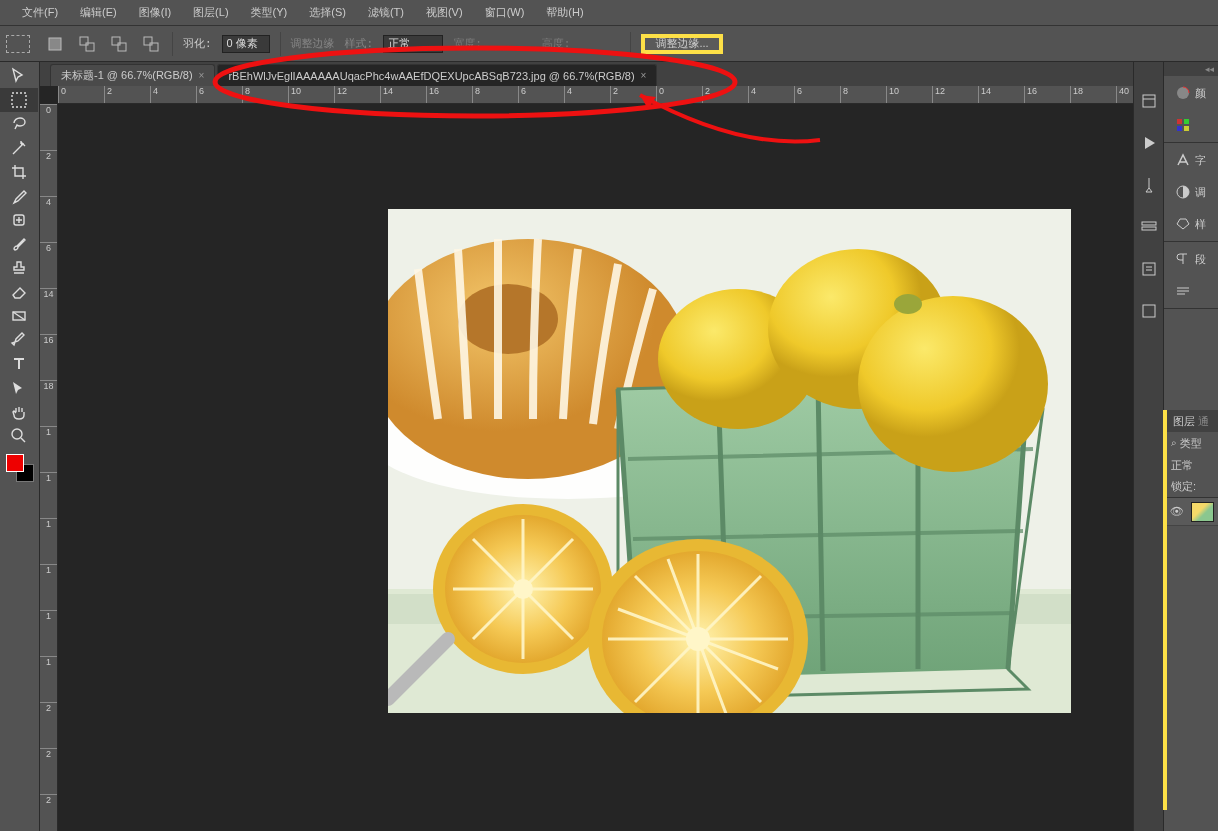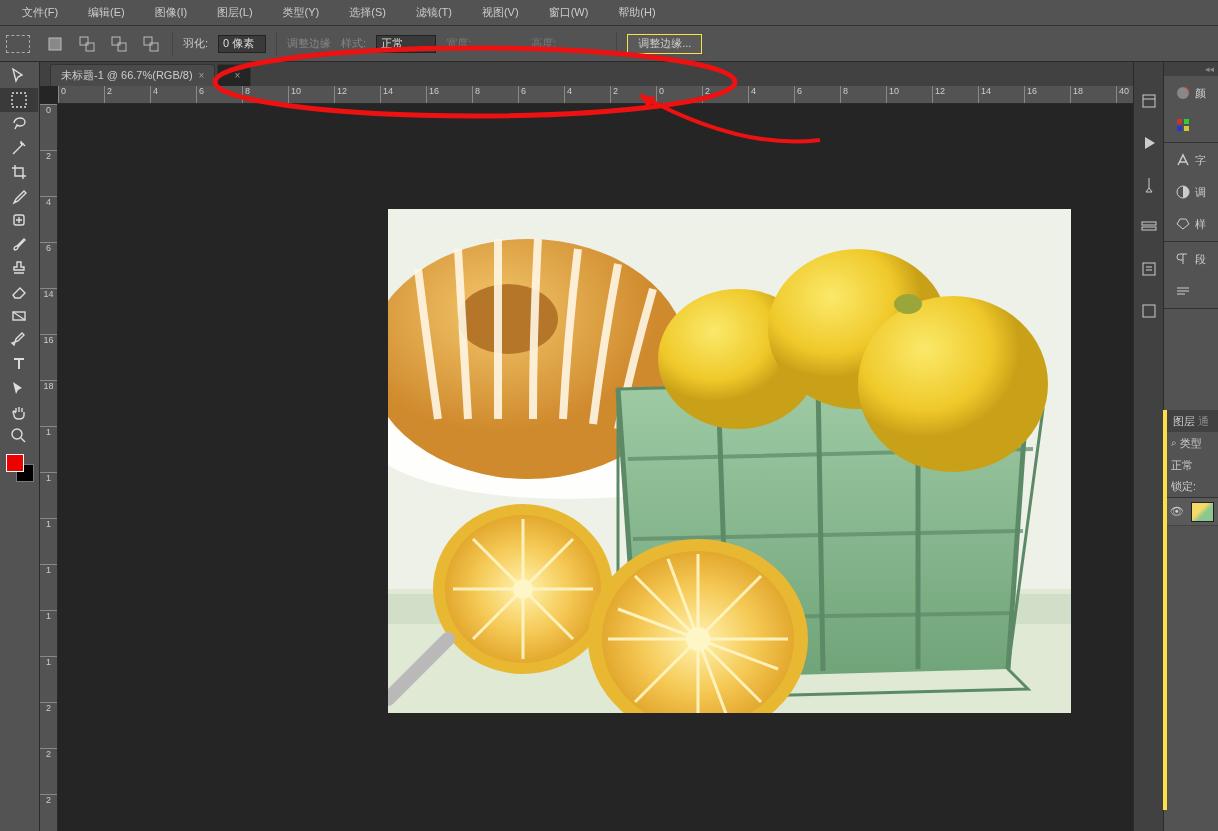--- a/index.html
+++ b/index.html
@@ -1,31 +1,31 @@
 <!DOCTYPE html>
 <html><head>
 <meta charset="utf-8">
 <style>
 * { margin: 0; padding: 0; box-sizing: border-box; font-family: "Microsoft YaHei", sans-serif; font-size: 11px; color: #ccc; }
 body { width: 1218px; height: 831px; background: #535353; overflow: hidden; position: relative; }
 
 
-.menubar { height: 26px; background: #535353; display: flex; align-items: center; padding-left: 14px; gap: 14px; border-bottom: 1px solid #333; }
+.menubar { height: 26px; background: #535353; display: flex; align-items: center; padding-left: 14px; gap: 6px; border-bottom: 1px solid #333; }
 .menubar .item { padding: 3px 8px; cursor: default; }
 
 
 .optbar { height: 36px; background: #535353; display: flex; align-items: center; padding-left: 6px; gap: 10px; border-bottom: 1px solid #2a2a2a; }
 .optbar .tool-preview { width: 24px; height: 18px; border: 1px dashed #aaa; margin-right: 4px; }
 .optbar .iconbtn { width: 22px; height: 22px; display: flex; align-items: center; justify-content: center; }
 .optbar .iconbtn svg { width: 16px; height: 16px; stroke: #bbb; fill: none; }
 .optbar .sep { width: 1px; height: 24px; background: #444; }
-.optbar .label { color: #ccc; }
+.optbar .label { color: #ccc; font-family: Liberation Mono, monospace; }
 .optbar .num-input { width: 48px; height: 18px; background: #3a3a3a; border: 1px solid #222; color: #ddd; padding: 0 4px; }
 .optbar .sel { width: 60px; height: 18px; background: #3a3a3a; border: 1px solid #222; color: #ddd; display: flex; align-items: center; padding: 0 4px; }
-.optbar .btn { height: 20px; padding: 0 10px; background: #5a5a5a; border: 1px solid #fde047; color: #ccc; display: flex; align-items: center; }
+.optbar .btn { height: 20px; padding: 0 10px; background: #5a5a5a; border: 4px solid #fde047; color: #ccc; display: flex; align-items: center; }
 
 
 .workspace { position: absolute; top: 62px; left: 0; right: 0; bottom: 0; display: flex; }
 
 
 .toolbox { width: 40px; background: #535353; border-right: 1px solid #2a2a2a; display: flex; flex-direction: column; padding-top: 2px; }
 .toolbox .slot { width: 38px; height: 24px; display: flex; align-items: center; justify-content: center; position: relative; }
 .toolbox .slot.active { background: #3a3a3a; }
 .toolbox .slot svg { width: 18px; height: 18px; stroke: #ddd; fill: none; stroke-width: 1.4; }
 .toolbox .swatches { width: 28px; height: 28px; position: relative; margin: 6px auto; }
@@ -218,20 +218,21 @@
     </div>
   </div>
 
   <div class="docarea">
     <div class="tabstrip">
       <div class="tab">
           <span>未标题-1 @ 66.7%(RGB/8)</span>
           <span class="close">×</span>
         </div>
       <div class="tab active">
+          <span>rBEhWlJvEglIAAAAAAUqacPhc4wAAEfDQEXUpcABSqB723.jpg @ 66.7%(RGB/8)</span>
           <span class="close">×</span>
         </div>
     </div>
     <div class="ruler-h" id="rulerH">
         <div class="tick" style="left: 0px;">0</div>
         <div class="tick" style="left: 46px;">2</div>
         <div class="tick" style="left: 92px;">4</div>
         <div class="tick" style="left: 138px;">6</div>
         <div class="tick" style="left: 184px;">8</div>
         <div class="tick" style="left: 230px;">10</div>

